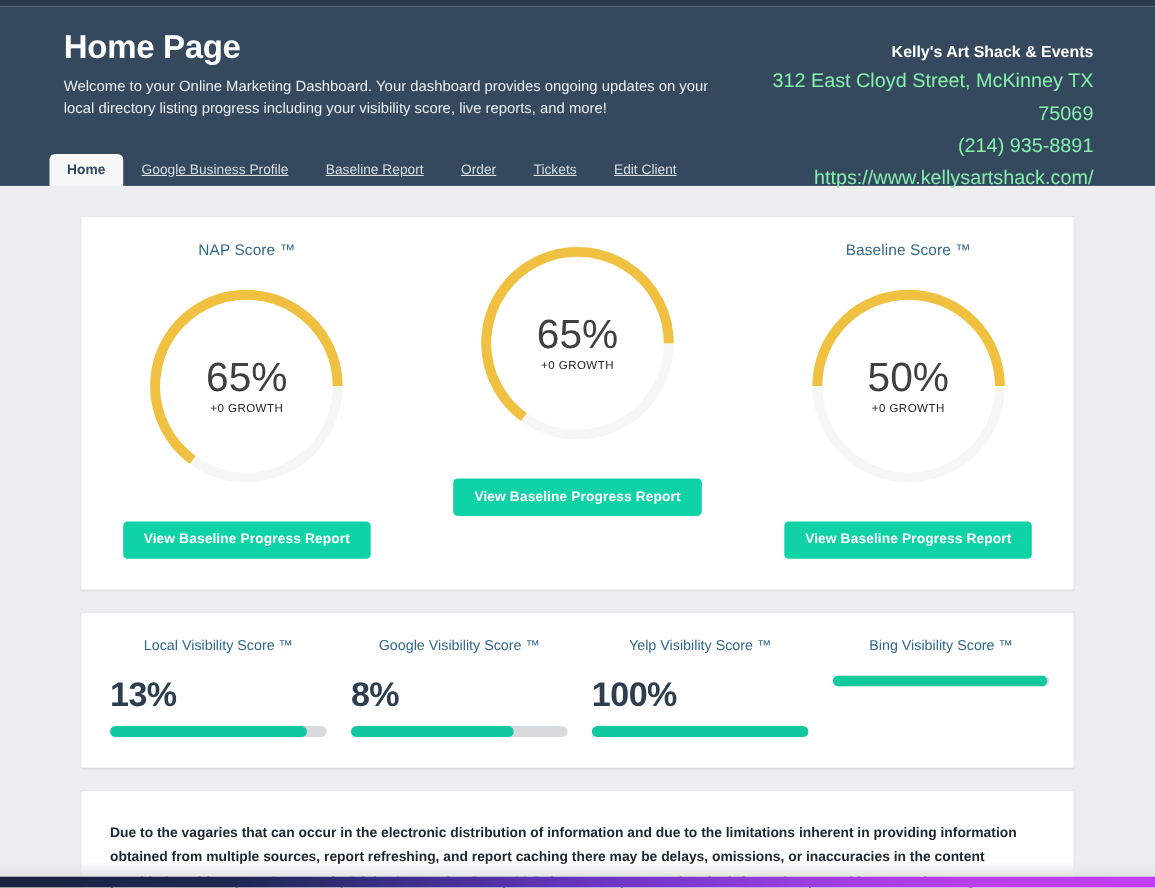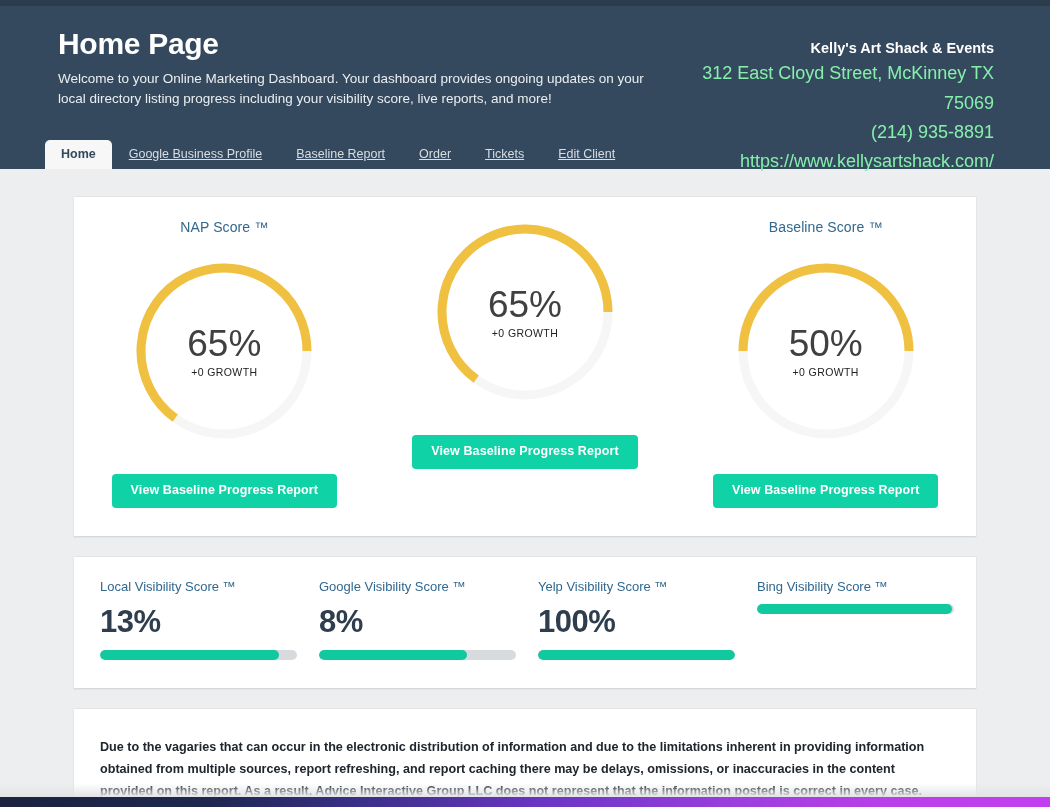--- a/index.html
+++ b/index.html
@@ -172,21 +172,22 @@
     display: flex;
     padding: 22px 26px 28px 26px;
   }
   .vis-col {
     flex: 1;
     padding-right: 22px;
   }
   .vis-label {
     color: #31688e;
     font-size: 13px;
-    margin-bottom: 10px;
+    margin-bottom: 20px;
+    text-align: center;
   }
   .vis-value {
     color: #2f3e4e;
     font-size: 31px;
     font-weight: bold;
     line-height: 1.18;
     margin-bottom: 10px;
     letter-spacing: -0.5px;
   }
   .bar-track {

